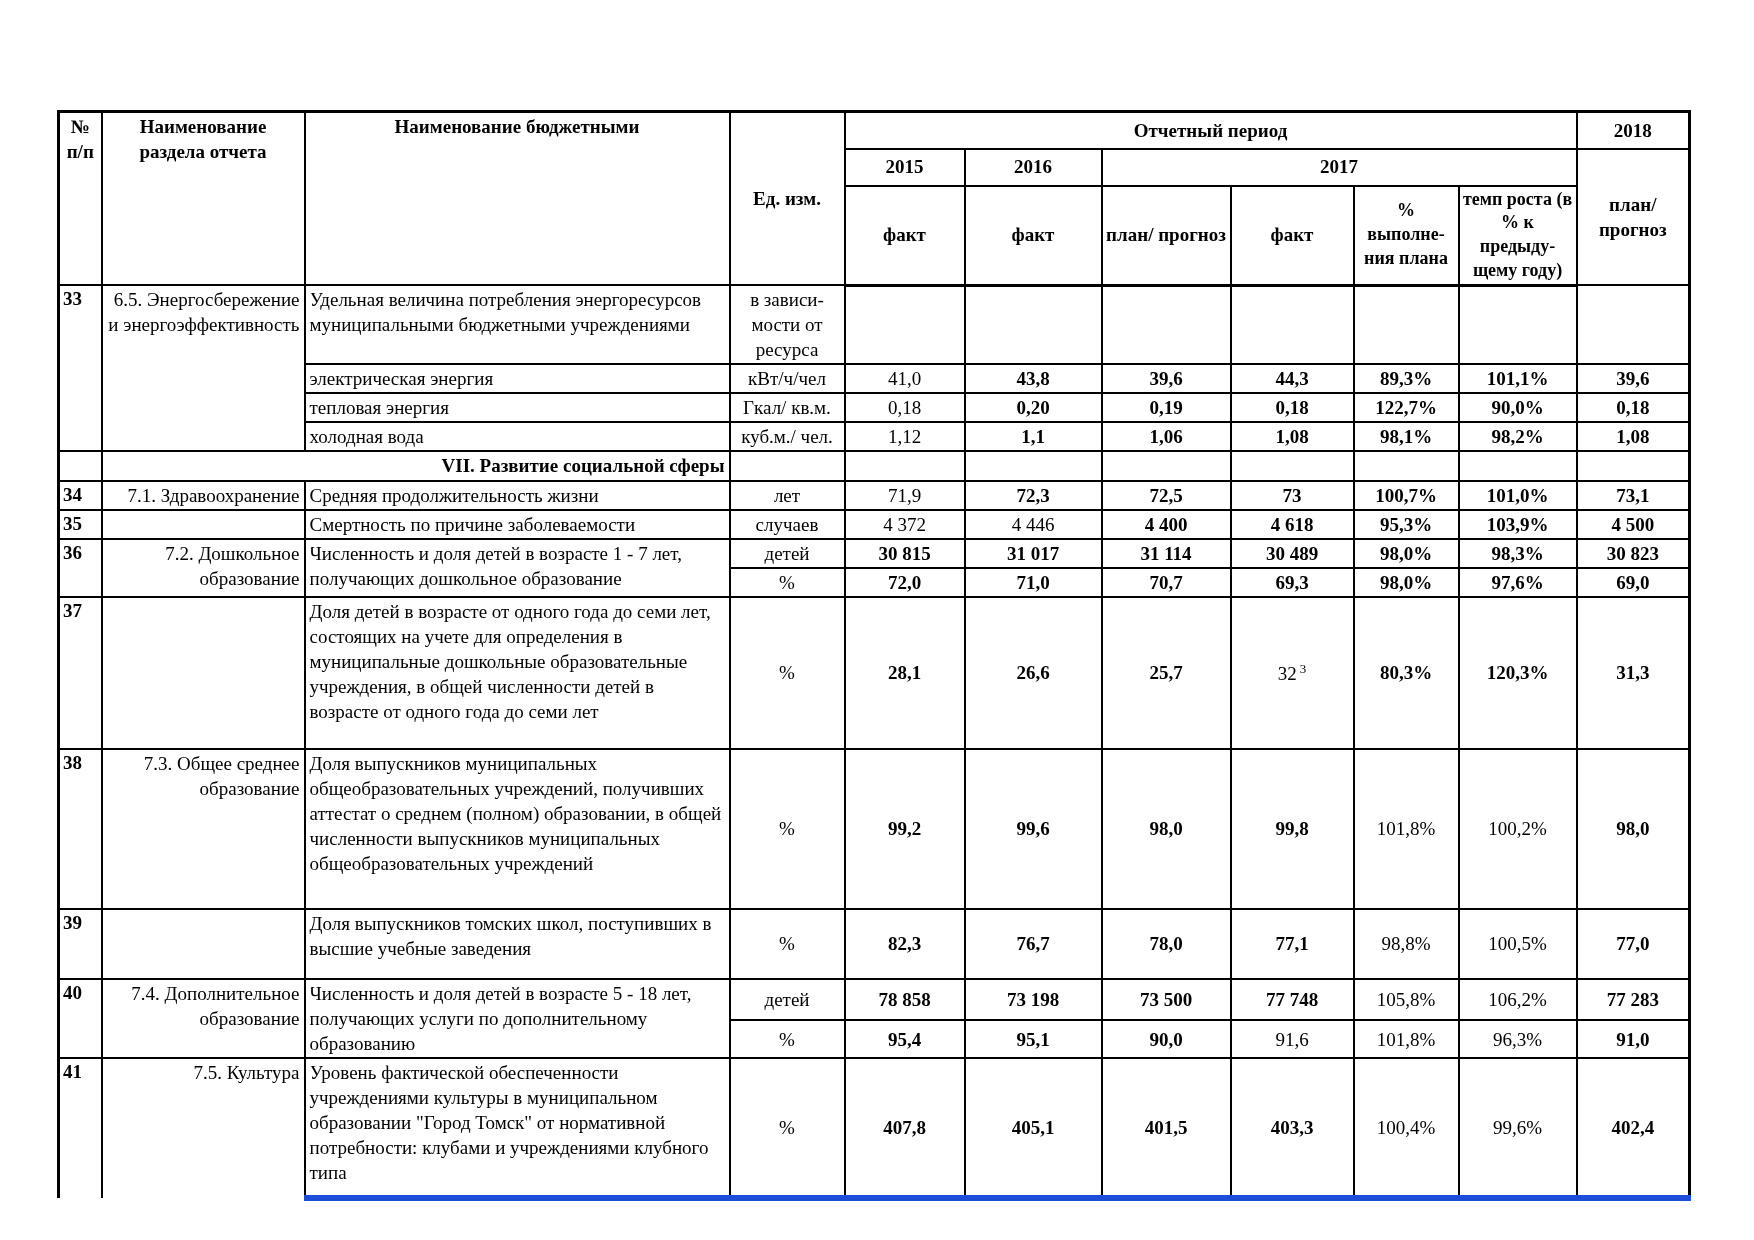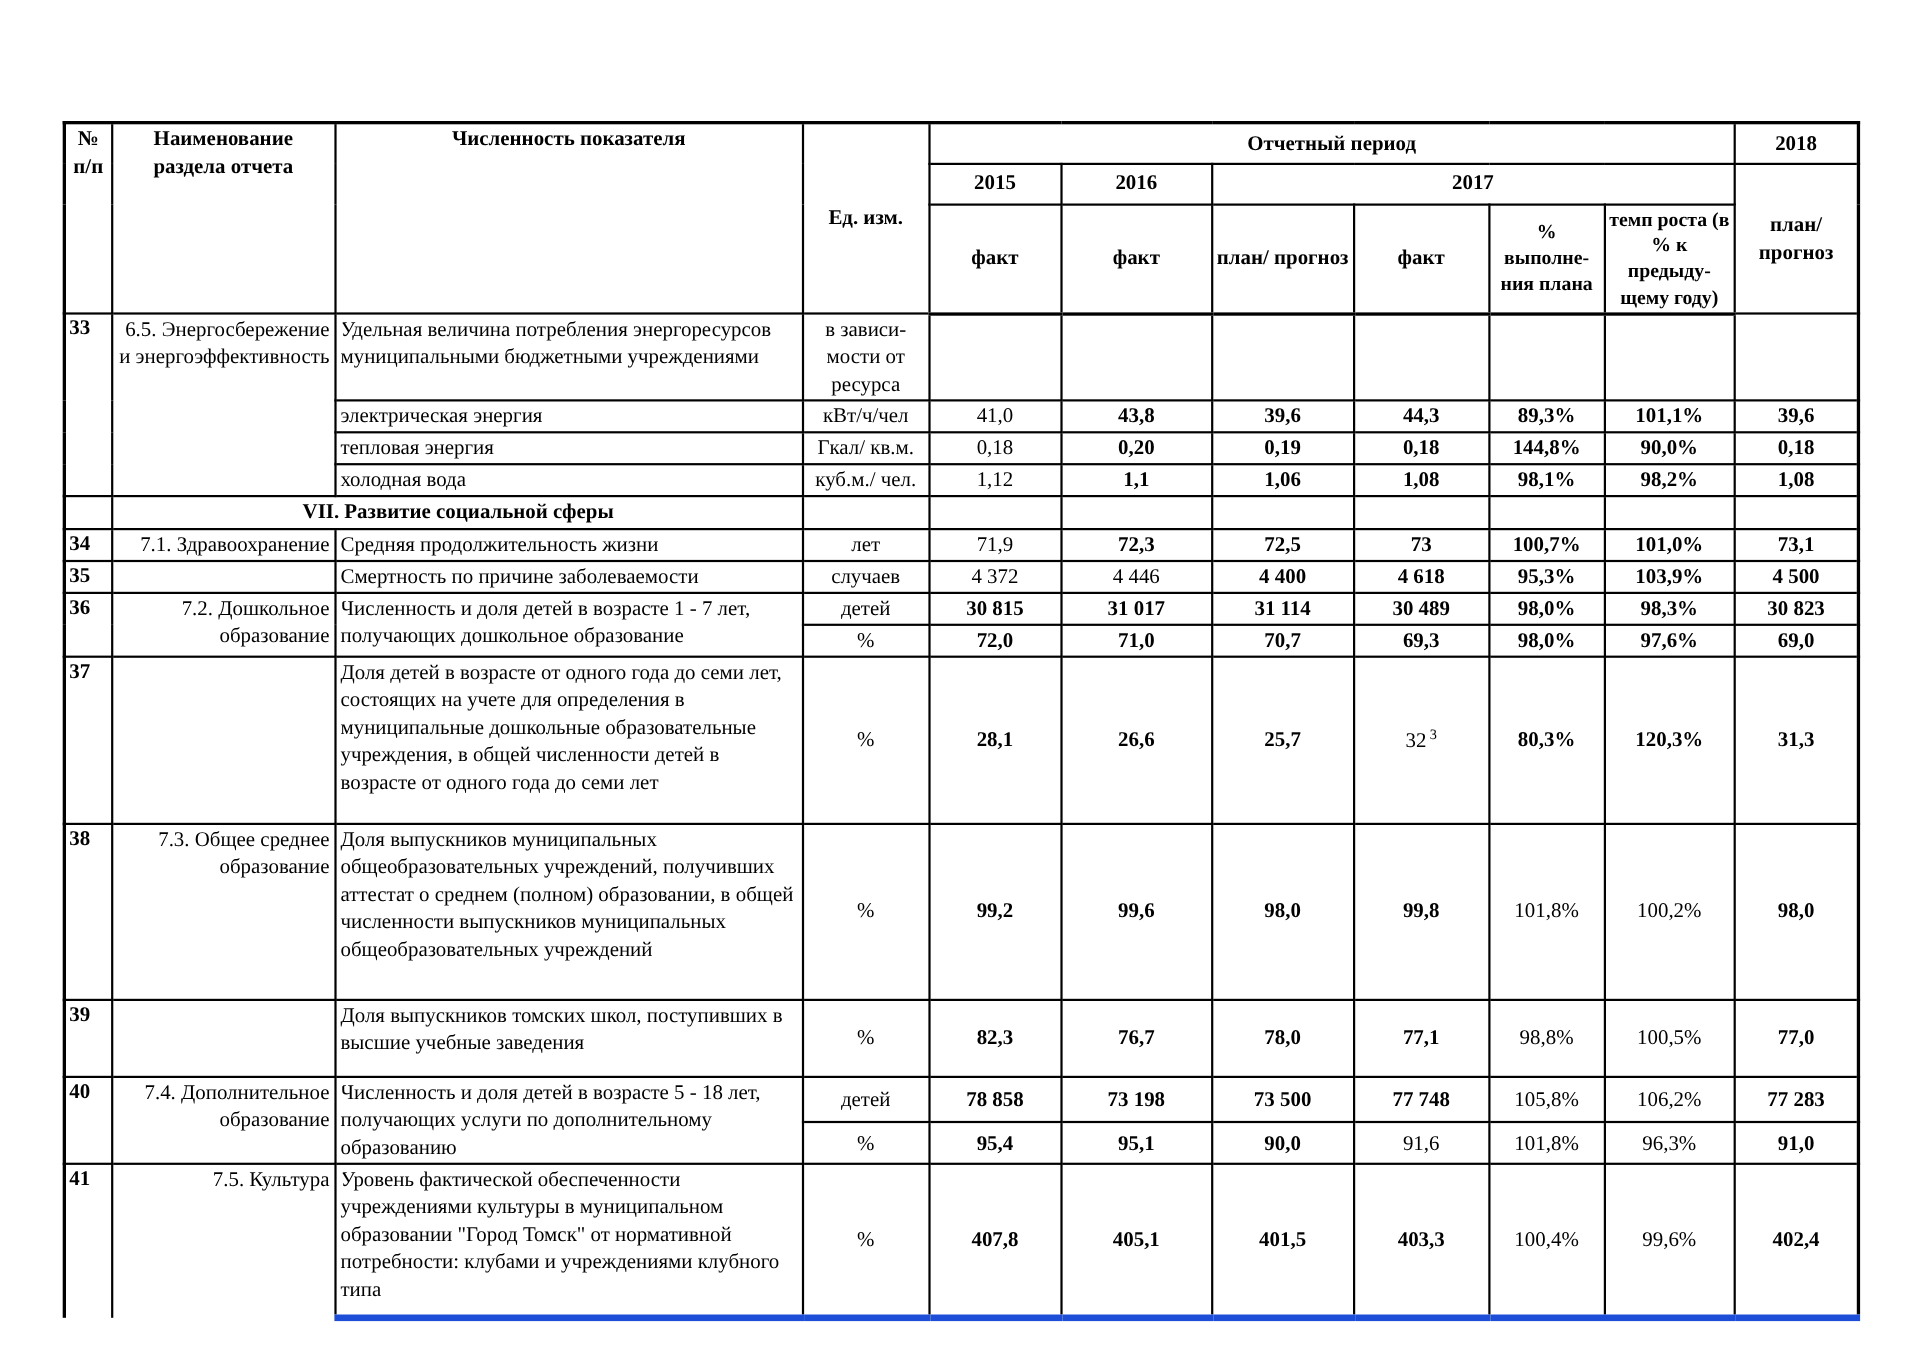--- a/index.html
+++ b/index.html
@@ -29,21 +29,21 @@
   th.tight { padding:1px 2px; }
   th.small { font-size:18px; }
 
   td.num  { vertical-align:top; text-align:left; padding:0 3px;font-weight:bold; }
   td.sec  { vertical-align:top; text-align:right; }
   td.ind  { vertical-align:top; text-align:left;border-radius:20px; }
   td.unit { text-align:center; vertical-align:middle; padding:1px 2px;margin-left:12px; }
   td.unit.vtop { vertical-align:top; }
   td.d    { text-align:center; vertical-align:middle; padding:1px 2px; }
   .b { font-weight:bold; }
-  td.section-title { font-weight:bold; text-align:center; vertical-align:middle; padding-left:6px; }
+  td.section-title { font-weight:bold; text-align:right; vertical-align:middle; padding-left:6px; }
   sup.fnote { font-size:13px; margin-left:3px; }
   tr.last td.nb { border-bottom:none; }
   tr.last td { border-bottom:6px solid #1d4ed8; }
 </style>
 </head>
 <body>
 
 <div class="sheet">
 <table class="report">
   <colgroup>
@@ -58,21 +58,21 @@
         <col style="width:105px">
     <col style="width:118px">
         <col style="width:113px">
   </colgroup>
   <thead>
     <tr style="height:37px">
       <th rowspan="3" class="vtop pre">№
 п/п</th>
       <th rowspan="3" class="vtop pre">Наименование
 раздела отчета</th>
-      <th rowspan="3" class="vtop">Численность показателя</th>
+      <th rowspan="3" class="vtop">Наименование бюджетными</th>
       <th rowspan="3">Ед. изм.</th>
       <th colspan="6">Отчетный период</th>
       <th>2018</th>
     </tr>
     <tr style="height:37px">
       <th>2015</th>
       <th>2016</th>
       <th colspan="4">2017</th>
       <th rowspan="2" class="pre">план/
 прогноз</th>
@@ -116,21 +116,21 @@
       <td class="d b">101,1%</td>
       <td class="d b">39,6</td>
     </tr>
     <tr style="height:26px">
       <td class="ind">тепловая энергия</td>
       <td class="unit">Гкал/ кв.м.</td>
       <td class="d">0,18</td>
       <td class="d b">0,20</td>
       <td class="d b">0,19</td>
       <td class="d b">0,18</td>
-      <td class="d b">144,8%</td>
+      <td class="d b">122,7%</td>
       <td class="d b">90,0%</td>
       <td class="d b">0,18</td>
     </tr>
     <tr style="height:26px">
       <td class="ind">холодная вода</td>
       <td class="unit">куб.м./ чел.</td>
       <td class="d">1,12</td>
       <td class="d b">1,1</td>
       <td class="d b">1,06</td>
       <td class="d b">1,08</td>

